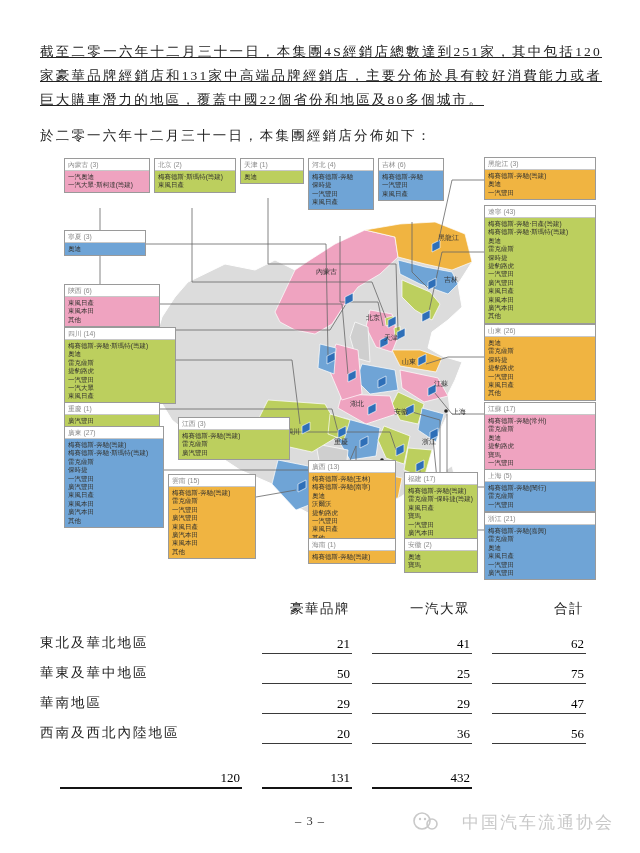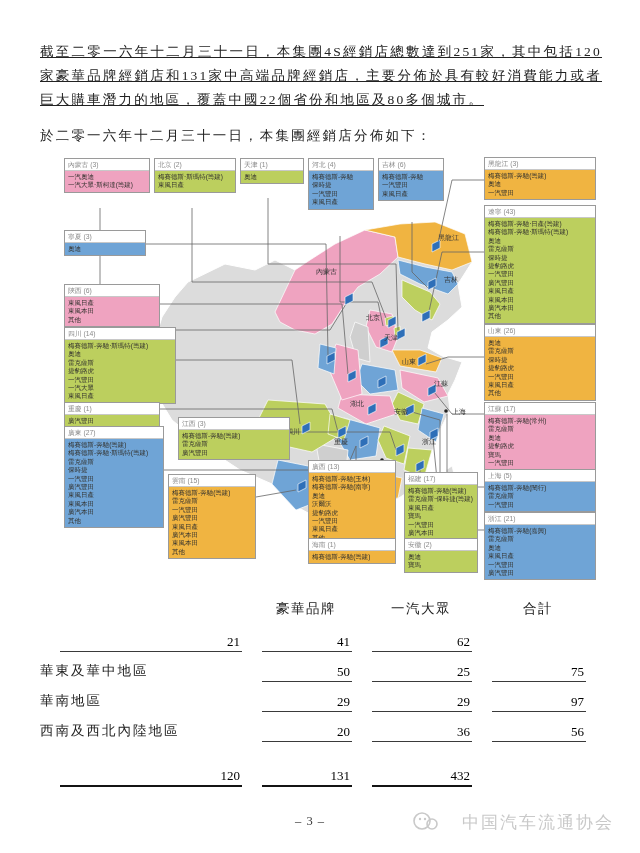--- a/index.html
+++ b/index.html
@@ -18,21 +18,21 @@
         white-space:nowrap;overflow:hidden;}
   .co-b{padding:2px 3px;min-height:8px;}
   .co-l{font-size:6.5px;line-height:8.4px;color:#33322e;white-space:nowrap;overflow:hidden;
         font-family:"Liberation Sans","DejaVu Sans",sans-serif;}
   
   #dealer-table{position:absolute;left:40px;top:600px;width:546px;}
   .trow{display:grid;grid-template-columns:202px 110px 120px 114px;align-items:end;}
   .tlabel{font-size:13.5px;letter-spacing:2px;color:#222;padding:4px 0 2px 0;}
   .tnum{text-align:right;font-size:13px;color:#000000;margin-left:20px;
         border-bottom:1.2px solid #3a3a3a;padding:4px 2px 1px 0;}
-  .thead-cell{text-align:center;font-size:13.5px;letter-spacing:1.5px;margin-left:20px;
+  .thead-cell{text-align:right;font-size:13.5px;letter-spacing:1.5px;margin-left:20px;
         padding:0 2px 6px 0;color:#222;}
   .trow.total{margin-top:22px;}
   .trow.total .tnum{border-bottom:2.6px solid #141414;}
   .trow{margin-bottom:6px;}
   
   #page-number{position:absolute;left:0;top:814px;width:620px;text-align:center;
         font-size:12.5px;letter-spacing:1px;color:#333;}
   #watermark{position:absolute;right:26px;top:810px;color:#c9c9c9;font-size:17px;
         letter-spacing:2px;font-family:"Liberation Sans","DejaVu Sans",sans-serif;
         display:flex;align-items:center;gap:20px;}
@@ -354,35 +354,36 @@
 
 <div id="dealer-table">
   <div class="trow thead">
     <div class="tlabel"></div>
     <div class="thead-cell">豪華品牌</div>
     <div class="thead-cell">一汽大眾</div>
     <div class="thead-cell">合計</div>
   </div>
   <div>
       <div class="trow">
+        <div class="tlabel">東北及華北地區</div>
         <div class="tnum">21</div>
         <div class="tnum">41</div>
         <div class="tnum">62</div>
       </div>
       <div class="trow">
         <div class="tlabel">華東及華中地區</div>
         <div class="tnum">50</div>
         <div class="tnum">25</div>
         <div class="tnum">75</div>
       </div>
       <div class="trow">
         <div class="tlabel">華南地區</div>
         <div class="tnum">29</div>
         <div class="tnum">29</div>
-        <div class="tnum">97</div>
+        <div class="tnum">47</div>
       </div>
       <div class="trow">
         <div class="tlabel">西南及西北內陸地區</div>
         <div class="tnum">20</div>
         <div class="tnum">36</div>
         <div class="tnum">56</div>
       </div>
       <div class="trow total">
         <div class="tnum">120</div>
         <div class="tnum">131</div>

